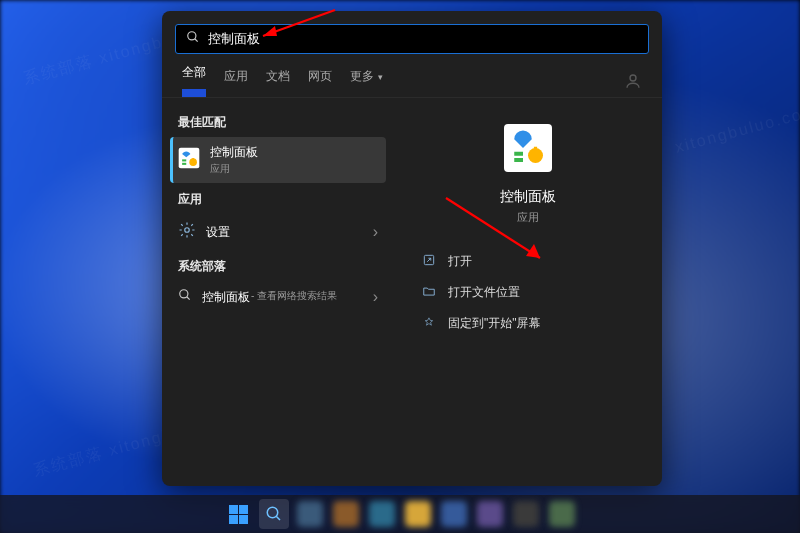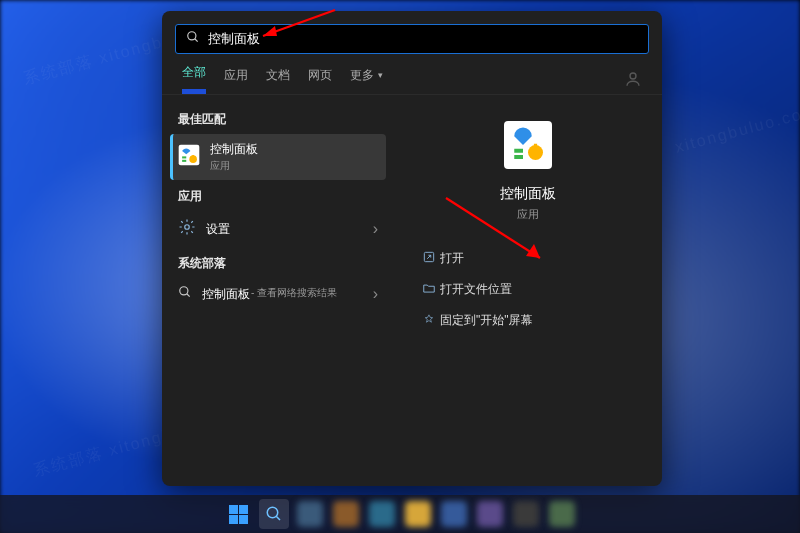--- a/index.html
+++ b/index.html
@@ -45,21 +45,21 @@
 }
 
 .tabs {
   display: flex; gap: 18px; align-items: center;
   padding: 10px 20px 0 20px;
   font-size: 12px; color: #aaa;
   border-bottom: 1px solid #2b2b2b;
   position: relative;
 }
 .tab { padding-bottom: 8px; cursor: pointer; }
-.tab.active { color: #5eead4; border-bottom: 5px solid #1d4ed8; }
+.tab.active { color: #ffffff; border-bottom: 8px solid #1d4ed8; }
 .tabs-more { display: flex; align-items: center; gap: 4px; }
 .tabs-right { margin-left: auto; opacity: 0.4; width: 18px; height: 18px; }
 
 .body { flex: 1; display: flex; }
 .left-col { width: 232px; padding: 8px 8px 8px 8px; }
 .right-col { flex: 1; padding: 18px 12px; display: flex; flex-direction: column; align-items: center; }
 
 .section-title { font-size: 12px; font-weight: 600; color: #e5e5e5; padding: 8px 8px 6px 8px; }
 
 .result-item {
@@ -80,21 +80,21 @@
 .detail-icon-wrap {
   width: 48px; height: 48px; background: #fff; border-radius: 4px;
   display: flex; align-items: center; justify-content: center;
   margin-top: 8px;
 }
 .detail-title { font-size: 14px; margin-top: 16px; color: #fff; }
 .detail-sub { font-size: 11px; color: #999; margin-top: 4px; margin-bottom: 22px; }
 
 .actions { width: 100%; display: flex; flex-direction: column; gap: 2px; padding: 0 10px; }
 .action {
-  display: flex; align-items: center; gap: 4px;
+  display: flex; align-items: center; gap: 12px;
   padding: 6px 6px; font-size: 12px; color: #ddd;
   cursor: pointer; border-radius: 4px;
 }
 .action svg { width: 14px; height: 14px; stroke: #8ab4d8; fill: none; stroke-width: 1.6; }
 
 .taskbar {
   position: absolute; left: 0; right: 0; bottom: 0; height: 38px;
   background: rgba(20,20,30,0.78);
   backdrop-filter: blur(6px);
   display: flex; align-items: center; justify-content: center; gap: 6px;

